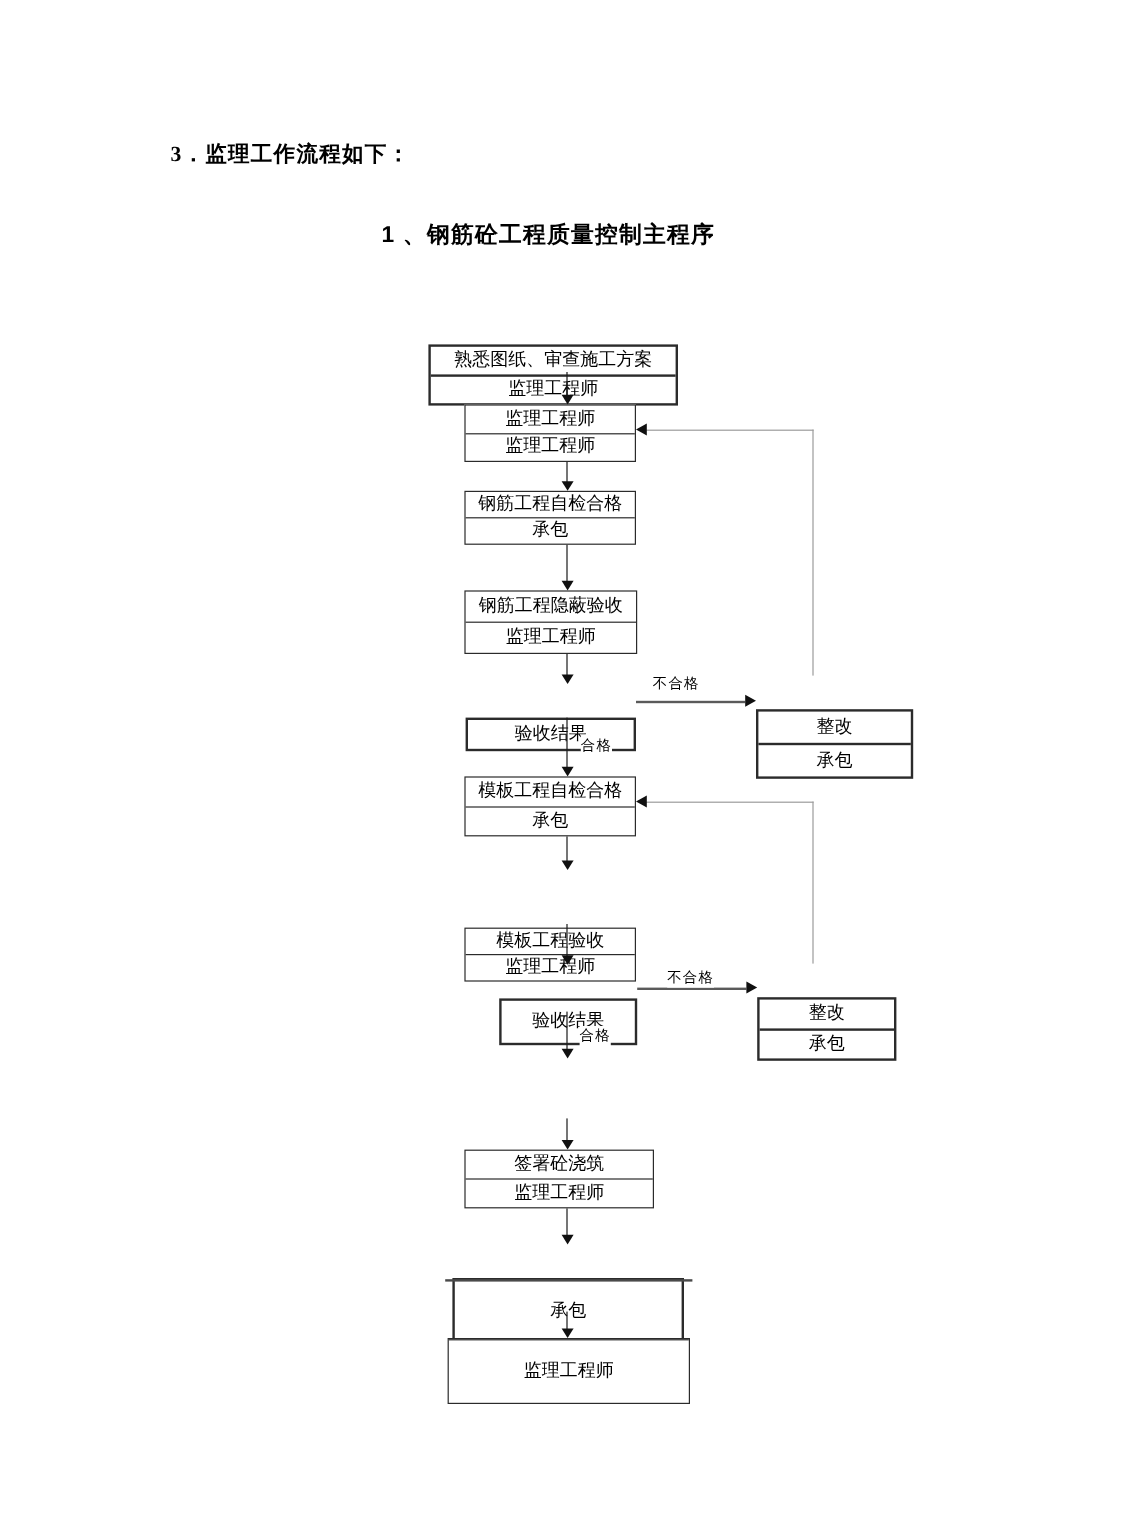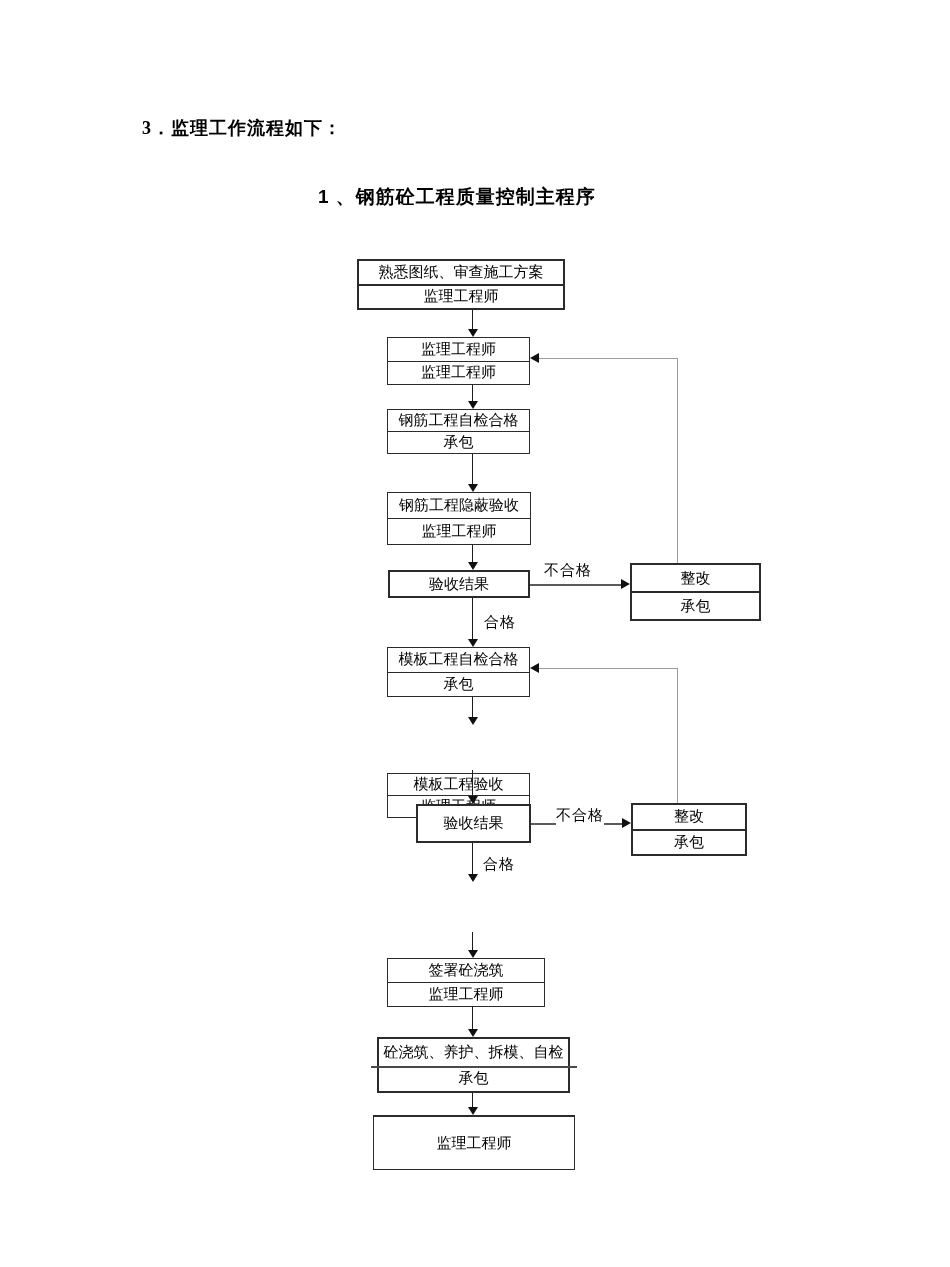--- a/index.html
+++ b/index.html
@@ -24,21 +24,21 @@
     font-size:19px;font-weight:bold;line-height:26px;
     letter-spacing:1px;
   }
   .node{
     position:absolute;
     box-sizing:border-box;
     border:1px solid #2b2b2b;
     background:#ffffff;
     display:flex;flex-direction:column;
   }
-  .node.thick{border-width:2px;}
+  .node.thick{border-width:2px;margin-top:28px;}
   .cell{
     flex:1;
     display:flex;align-items:center;justify-content:center;
     font-size:15px;line-height:1;
     white-space:nowrap;
     overflow:hidden;
   }
   .cell.role{border-top:1px solid #2b2b2b;}
   .node.thick .cell.role{border-top-width:2px;}
   .node.nodivider .cell.role{border-top:none;}
@@ -58,21 +58,21 @@
     border-top:5px solid transparent;border-bottom:5px solid transparent;
     border-right:9px solid #101010;
   }
   .arrow-right{
     position:absolute;width:0;height:0;
     border-top:5px solid transparent;border-bottom:5px solid transparent;
     border-left:9px solid #101010;
   }
   .edge-label{
     position:absolute;
-    font-size:15px;letter-spacing:1px;
+    font-size:12px;letter-spacing:1px;
     background:#ffffff;
     white-space:nowrap;
   }
 </style>
 </head>
 <body>
 
 <div class="page">
 
   <div class="section-heading">3．监理工作流程如下：</div>
@@ -116,21 +116,20 @@
     <div class="cell task">验收结果</div>
   </div>
 
 
   <div class="node" style="left:387px;top:958px;width:158px;height:49px;">
     <div class="cell task">签署砼浇筑</div>
     <div class="cell role">监理工程师</div>
   </div>
 
   <div class="node thick nodivider" style="left:377px;top:1037px;width:193px;height:56px;">
-    <div class="cell task">砼浇筑、养护、拆模、自检</div>
     <div class="cell role">承包</div>
   </div>
 
   <div class="hline divider-overlay" style="left:371px;top:1066px;width:206px;"></div>
 
   <div class="node" style="left:373px;top:1115px;width:202px;height:55px;">
     <div class="cell role">监理工程师</div>
   </div>
 
   <div class="node thick" style="left:630px;top:563px;width:131px;height:58px;">

